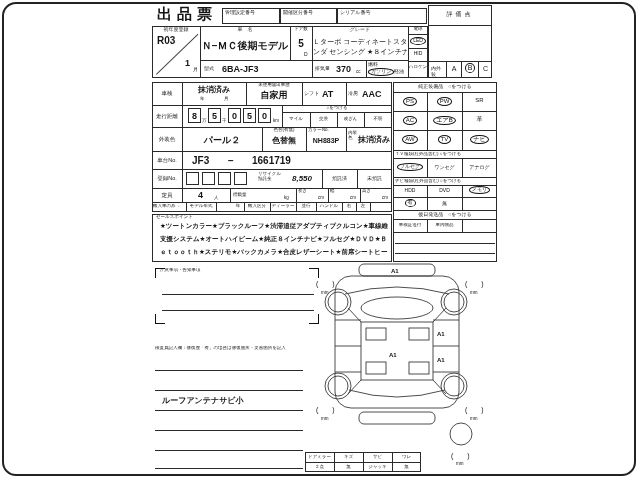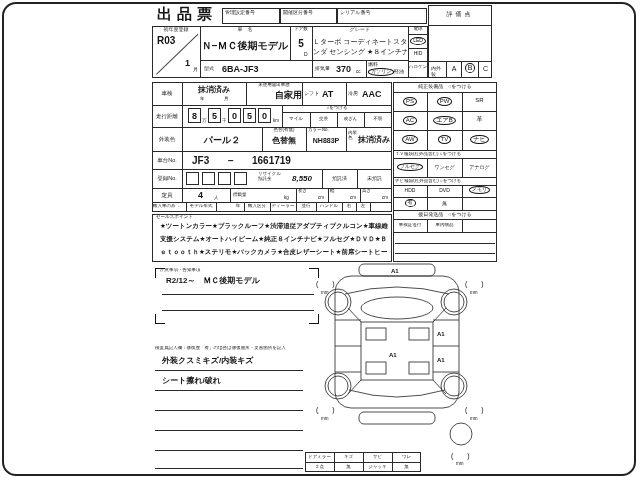--- a/index.html
+++ b/index.html
@@ -112,21 +112,21 @@
   <div class="hl" style="left:152px;top:202px;width:240px;"></div>
 
   <div class="a t55 c" style="left:152px;top:90px;width:30px;">車検</div>
   <div class="vl" style="left:246px;top:82px;height:23px;"></div>
   <div class="vl" style="left:302px;top:82px;height:23px;"></div>
   <div class="vl" style="left:346px;top:82px;height:23px;"></div>
   <div class="a t8 b c" style="left:182px;top:85px;width:64px;">抹消済み</div>
   <div class="a t4" style="left:200px;top:97px;">年</div>
   <div class="a t4" style="left:224px;top:97px;">月</div>
   <div class="a t4 c nw" style="left:246px;top:83px;width:56px;">未使用届出車歴</div>
-  <div class="a t9 b c" style="left:246px;top:90px;width:56px;text-align:right;">自家用</div>
+  <div class="a t9 b c" style="left:246px;top:90px;width:56px;">自家用</div>
   <div class="a t5" style="left:304px;top:91px;">シフト</div>
   <div class="a t9 b" style="left:322px;top:89px;">AT</div>
   <div class="a t5" style="left:348px;top:91px;">冷房</div>
   <div class="a t9 b" style="left:362px;top:89px;">AAC</div>
 
   <div class="a t55 c" style="left:152px;top:113px;width:30px;">走行距離</div>
   <div class="dig" style="left:188px;top:108px;">8</div>
   <div class="a t4" style="left:202px;top:119px;">万</div>
   <div class="dig" style="left:208px;top:108px;">5</div>
   <div class="a t4" style="left:222px;top:119px;">千</div>
@@ -265,29 +265,27 @@
   <div class="a t4 c nw" style="left:427px;top:223px;width:35px;">車内物品</div>
   <div class="hl" style="left:393px;top:232px;width:104px;"></div>
   <div class="hl" style="left:395px;top:243px;width:100px;"></div>
   <div class="hl" style="left:395px;top:253px;width:100px;"></div>
 
   <div class="ck ck-tl" style="left:155px;top:268px;"></div>
   <div class="ck ck-tr" style="left:309px;top:268px;"></div>
   <div class="ck ck-bl" style="left:155px;top:314px;"></div>
   <div class="ck ck-br" style="left:309px;top:314px;"></div>
   <div class="a t4 nw" style="left:160px;top:268px;width:140px;">注意事項・告知事項</div>
-  <div class="a t8 b nw" style="left:166px;top:276px;width:148px;">R2/12～　ＭＣ後期モデル</div>
   <div class="hl" style="left:162px;top:294px;width:152px;"></div>
   <div class="hl" style="left:162px;top:310px;width:152px;"></div>
 
   <div class="a t4 nw" style="left:155px;top:346px;width:170px;">検査員記入欄：修復歴「有」の場合は修復箇所・災害箇所を記入</div>
-  <div class="a t8 b nw" style="left:162px;top:356px;width:140px;">外装クスミキズ/内装キズ</div>
   <div class="hl" style="left:155px;top:370px;width:148px;"></div>
-  <div class="a t8 b nw" style="left:162px;top:376px;width:140px;">シート擦れ/破れ</div>
   <div class="hl" style="left:155px;top:390px;width:148px;"></div>
+  <div class="a t8 b nw" style="left:162px;top:396px;width:140px;">ルーフアンテナサビ小</div>
   <div class="hl" style="left:155px;top:410px;width:148px;"></div>
   <div class="hl" style="left:155px;top:430px;width:148px;"></div>
   <div class="hl" style="left:155px;top:450px;width:148px;"></div>
   <div class="hl" style="left:155px;top:468px;width:148px;"></div>
 
   <svg style="left:315px;top:262px;" width="186" height="204" viewBox="0 0 186 204">
     <rect class="ln" x="44" y="2" width="76" height="12" rx="5"></rect>
     <text x="76" y="11" font-size="6" font-weight="bold">A1</text>
     <rect class="ln" x="20" y="14" width="124" height="132" rx="16"></rect>
     <path class="ln" d="M30 32 Q82 18 134 32"></path>

